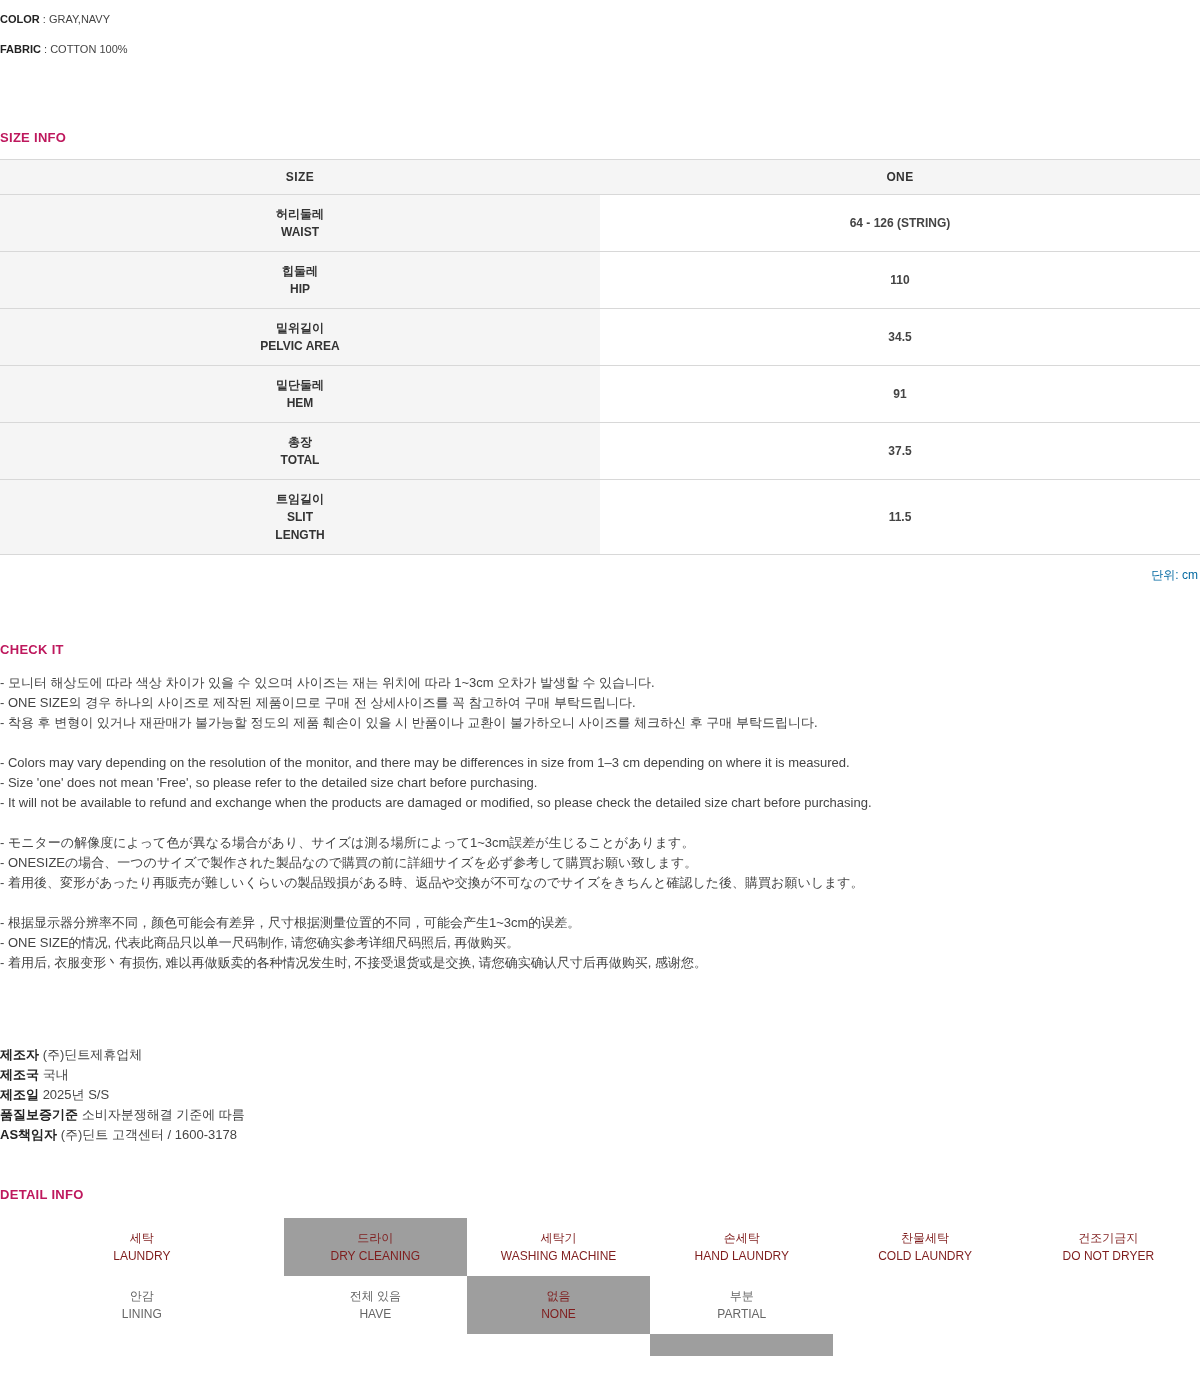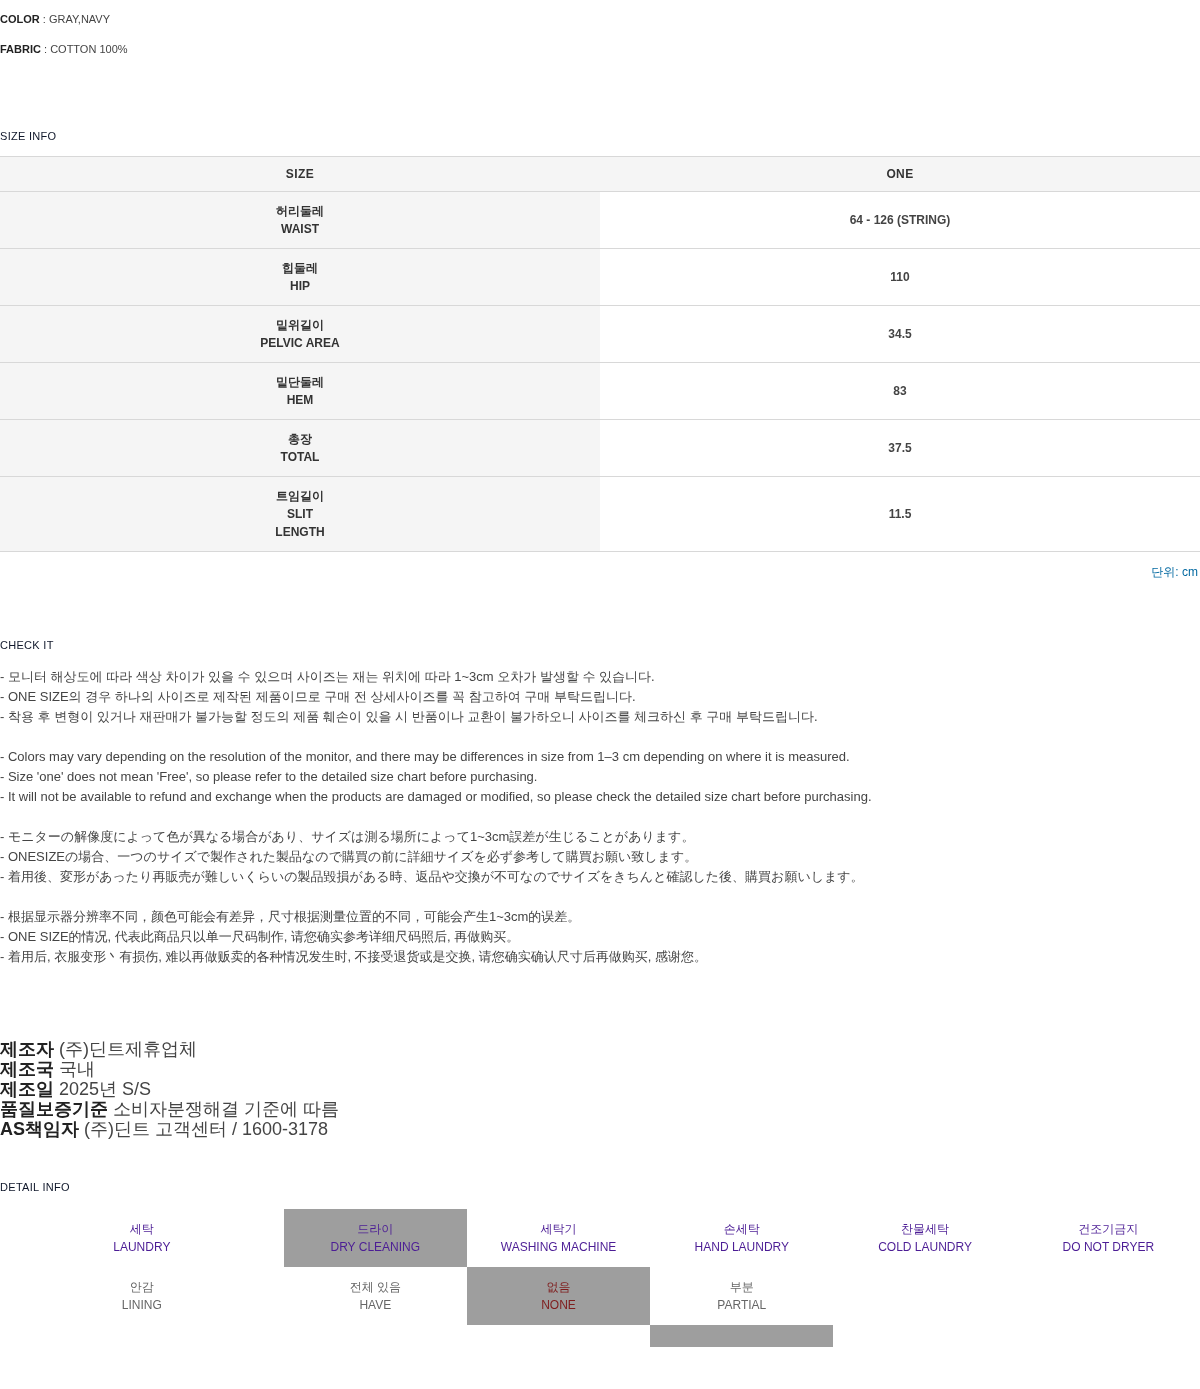--- a/index.html
+++ b/index.html
@@ -29,23 +29,23 @@
     line-height: 30px;
     color: #444;
   }
   .attr-row .k {
     font-weight: bold;
     color: #222;
   }
 
   
   .section-title {
-    font-size: 11px;
-    font-weight: normal;
-    color: #0f172a;
+    font-size: 13px;
+    font-weight: bold;
+    color: #be185d;
     letter-spacing: 0.3px;
   }
   #size-info-title { margin-top: 66px; }
 
   
   table.size-table {
     width: 1200px;
     border-collapse: collapse;
     margin-top: 14px;
     table-layout: fixed;
@@ -97,21 +97,21 @@
   }
   .check-block p {
     margin: 0 0 0 0;
     line-height: 20px;
   }
   .check-gap { height: 20px; }
 
   
   .maker {
     margin-top: 72px;
-    font-size: 18px;
+    font-size: 13px;
     line-height: 20px;
     color: #444;
   }
   .maker .k { font-weight: bold; color: #222; }
 
   
   #detail-info-title { margin-top: 42px; }
   table.detail-table {
     width: 1200px;
     border-collapse: collapse;
@@ -127,21 +127,21 @@
     vertical-align: middle;
   }
   table.detail-table td .kr { display: block; }
   table.detail-table td .en { display: block; }
   table.detail-table td.sel {
     background: #9e9e9e;
     color: #7f1d1d;
   }
   table.detail-table td.empty { background: transparent; }
   table.detail-table tr.head td {
-    color: #4c1d95;
+    color: #7f1d1d;
   }
   .col-label { width: 226px; }
   .col-c { width: 146px; }
 </style>
 </head>
 <body>
 
 <div class="page">
 
   <div class="attrs">
@@ -184,21 +184,21 @@
           <span class="kr">밑위길이</span>
           <span class="en">PELVIC AREA</span>
         </th>
         <td>34.5</td>
       </tr>
       <tr>
         <th>
           <span class="kr">밑단둘레</span>
           <span class="en">HEM</span>
         </th>
-        <td>83</td>
+        <td>91</td>
       </tr>
       <tr>
         <th>
           <span class="kr">총장</span>
           <span class="en">TOTAL</span>
         </th>
         <td>37.5</td>
       </tr>
       <tr>
         <th>

